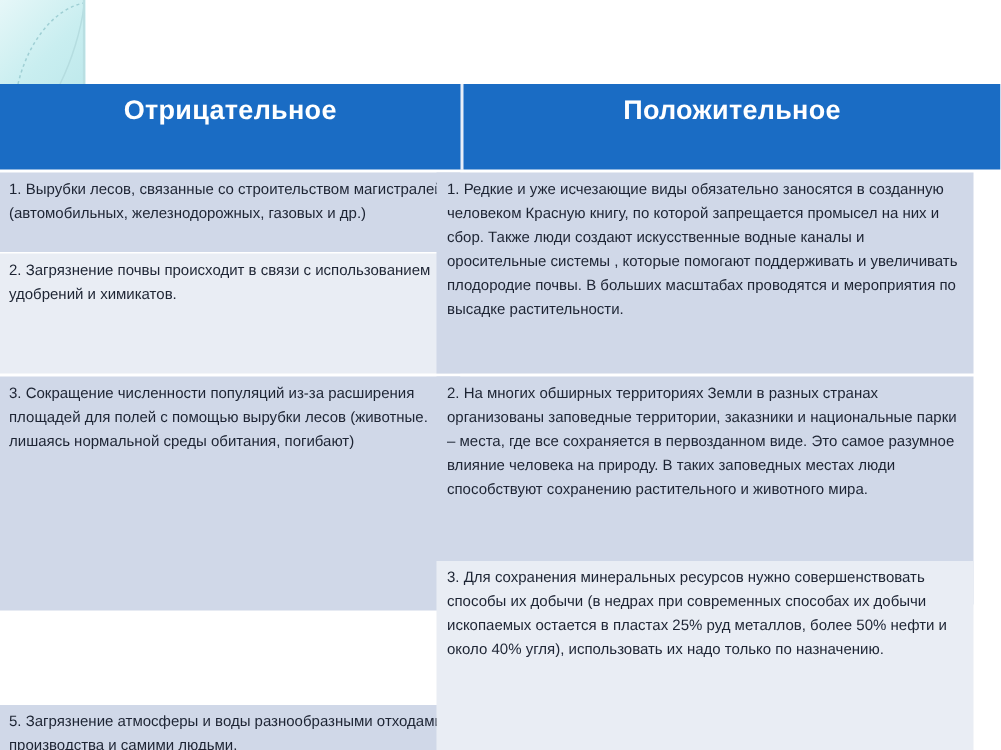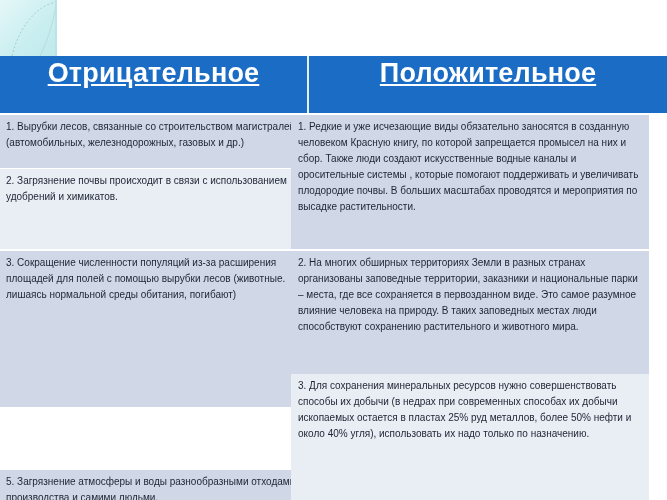--- a/index.html
+++ b/index.html
@@ -16,24 +16,23 @@
     .deco svg { position: absolute; left: 0; top: 0; }
     .table {
       position: absolute; left: 0; top: 56px; width: 667px; height: 444px;
     }
     .header {
       position: absolute; left: 0; top: 0; width: 667px; height: 57px;
       background: #1a6cc4;
     }
     .hcell {
       position: absolute; top: 0; height: 55px;
-      color: #ffffff; font-weight: bold; font-size: 27px;
+      color: #ffffff; font-weight: bold; font-size: 18px;
       text-align: center; line-height: 20px; padding-top: 7px; box-sizing: border-box;
       letter-spacing: 0.2px;
-      text-decoration: underline;
     }
     .hcell.left { left: 0; width: 307px; }
     .hcell.right { left: 309px; width: 358px; }
     .hdiv {
       position: absolute; left: 307px; top: 0; width: 2px; height: 57px; background: #e8eef8;
     }
     .cell {
       position: absolute; box-sizing: border-box;
       padding: 4px 6px 0 6px;
       font-size: 10px; line-height: 16px; color: #1d2433;

